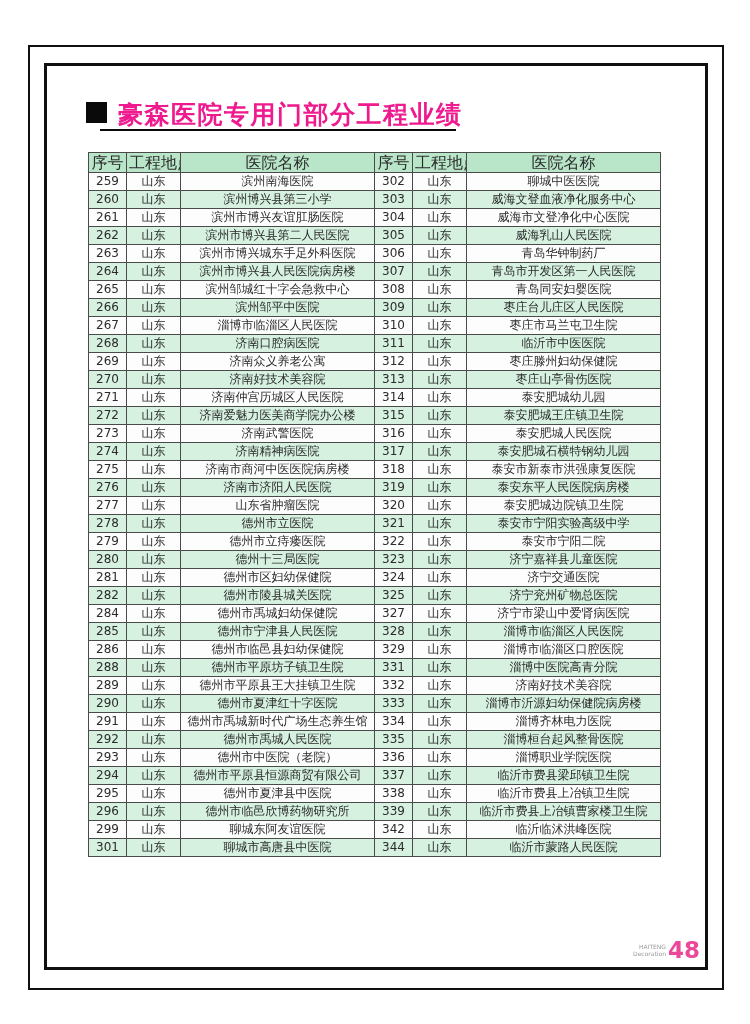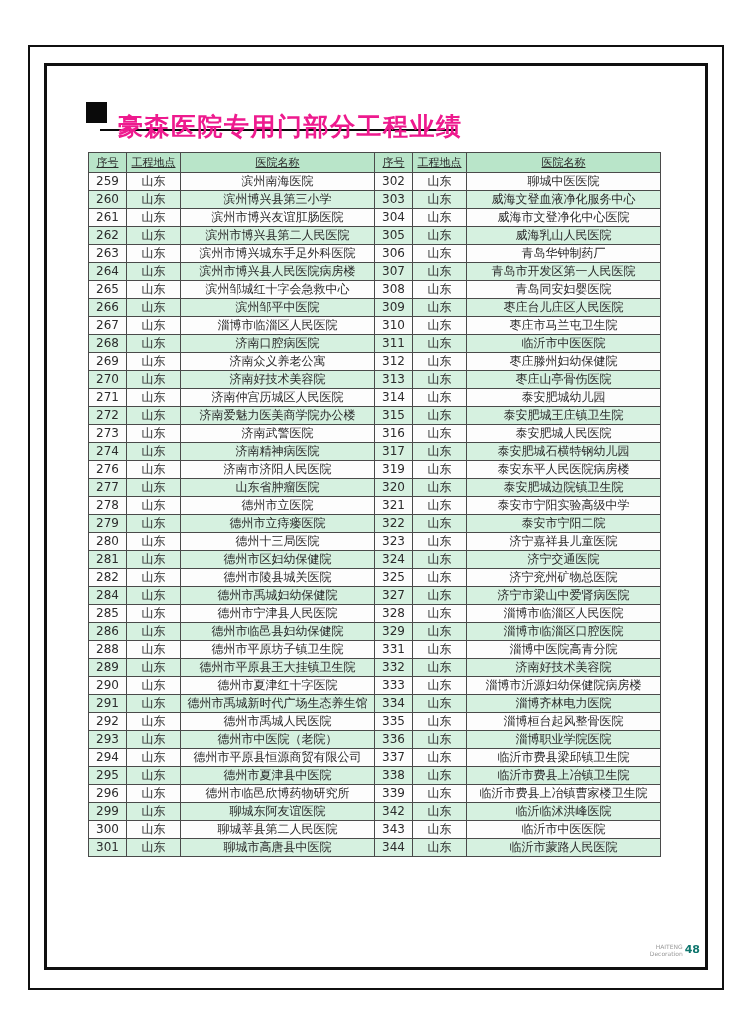--- a/index.html
+++ b/index.html
@@ -15,60 +15,60 @@
   }
   .inner-frame{
     position:absolute;left:44px;top:63px;width:658px;height:901px;
     border:3px solid #101010;background:#ffffff;
   }
   .title-block{position:absolute;left:86px;top:98px;height:34px;}
   .title-bullet{
     position:absolute;left:0;top:4px;width:21px;height:21px;background:#0a0a0a;
   }
   .title-text{
-    position:absolute;left:32px;top:12px;white-space:nowrap;
+    position:absolute;left:32px;top:0;white-space:nowrap;
     font-size:25px;font-weight:bold;letter-spacing:1.5px;
     color:var(--title-color,#ee1a8e);
   }
   .title-underline{
     position:absolute;left:14px;top:31px;width:356px;height:2px;background:#0a0a0a;
   }
   table.worklist{
     position:absolute;left:88px;top:152px;width:572px;
     border-collapse:collapse;table-layout:fixed;
     font-size:12px;
   }
   table.worklist th,table.worklist td{
     border:1px solid #4a4a4a;
     text-align:center;vertical-align:middle;
     padding:0 2px;height:17px;line-height:13px;
     overflow:hidden;white-space:nowrap;
   }
   table.worklist th{
     background:var(--header-bg,#b9e5c9);
-    font-weight:normal;font-size:11px;height:19px;text-decoration:underline;
+    font-weight:normal;font-size:16px;height:19px;
   }
   table.worklist tbody tr:nth-child(even) td{
     background:var(--row-alt-bg,#d6f1e0);
   }
   table.worklist tbody tr:nth-child(odd) td{
     background:#fdfdfd;
   }
   col.c-no{width:38px;}
   col.c-loc{width:54px;}
   col.c-name{width:194px;}
   .footer-mark{
     position:absolute;left:628px;top:938px;width:72px;height:24px;
     display:flex;align-items:center;justify-content:flex-end;gap:2px;
   }
   .footer-brand{
     text-align:right;color:#9a9a9a;font-size:6px;line-height:7px;
   }
   .footer-page{
-    font-size:11px;font-weight:bold;color:#0f766e;line-height:20px;
+    font-size:23px;font-weight:bold;color:#ec4899;line-height:20px;
   }
 </style>
 </head>
 <body style="--title-color: #ee1a8e; --header-bg: #b9e5c9; --row-alt-bg: #d6f1e0;">
 
 <div class="outer-frame"></div>
 <div class="inner-frame"></div>
 
 <div class="title-block">
   <div class="title-bullet"></div>
@@ -218,20 +218,28 @@
       </tr>
       <tr>
         <td>274</td>
         <td>山东</td>
         <td>济南精神病医院</td>
         <td>317</td>
         <td>山东</td>
         <td>泰安肥城石横特钢幼儿园</td>
       </tr>
       <tr>
+        <td>275</td>
+        <td>山东</td>
+        <td>济南市商河中医医院病房楼</td>
+        <td>318</td>
+        <td>山东</td>
+        <td>泰安市新泰市洪强康复医院</td>
+      </tr>
+      <tr>
         <td>276</td>
         <td>山东</td>
         <td>济南市济阳人民医院</td>
         <td>319</td>
         <td>山东</td>
         <td>泰安东平人民医院病房楼</td>
       </tr>
       <tr>
         <td>277</td>
         <td>山东</td>
@@ -376,28 +384,20 @@
         <td>山东</td>
         <td>临沂市费县上冶镇曹家楼卫生院</td>
       </tr>
       <tr>
         <td>299</td>
         <td>山东</td>
         <td>聊城东阿友谊医院</td>
         <td>342</td>
         <td>山东</td>
         <td>临沂临沭洪峰医院</td>
-      </tr>
-      <tr>
-        <td>300</td>
-        <td>山东</td>
-        <td>聊城莘县第二人民医院</td>
-        <td>343</td>
-        <td>山东</td>
-        <td>临沂市中医医院</td>
       </tr>
       <tr>
         <td>301</td>
         <td>山东</td>
         <td>聊城市高唐县中医院</td>
         <td>344</td>
         <td>山东</td>
         <td>临沂市蒙路人民医院</td>
       </tr>
     </tbody>

